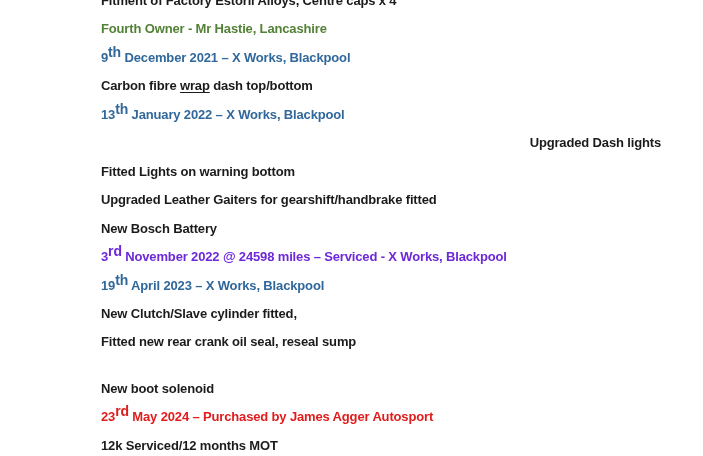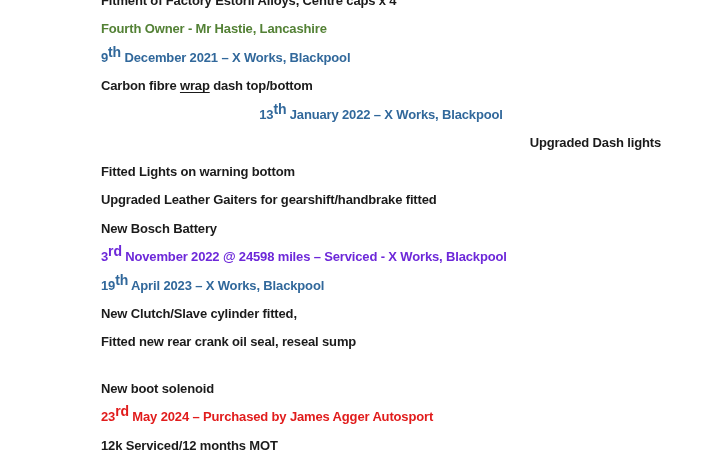--- a/index.html
+++ b/index.html
@@ -47,21 +47,21 @@
 
   <p class="line" style="color: rgb(49, 104, 155);">
     <span>9</span><sup>th</sup><span> December 2021 – X Works, Blackpool</span>
   </p>
 
   <p class="line" style="color: rgb(27, 27, 27);">
     <span>Carbon fibre </span><span class="u">wrap</span><span> dash top/bottom</span>
   </p>
 
 
-  <p class="line" style="color: rgb(49, 104, 155); text-align: center;">
+  <p class="line" style="color: rgb(49, 104, 155);">
     <span>13</span><sup>th</sup><span> January 2022 – X Works, Blackpool</span>
   </p>
 
   <p class="line" style="color: rgb(27, 27, 27); text-align: right;">
     <span>Upgraded Dash lights</span>
   </p>
 
   <p class="line" style="color: rgb(27, 27, 27);">
     <span>Fitted Lights on warning bottom</span>
   </p>

